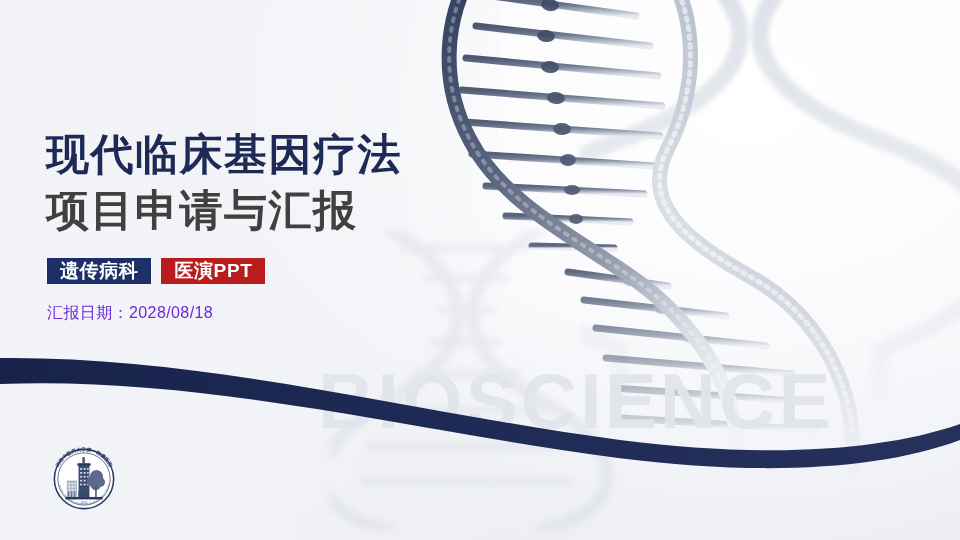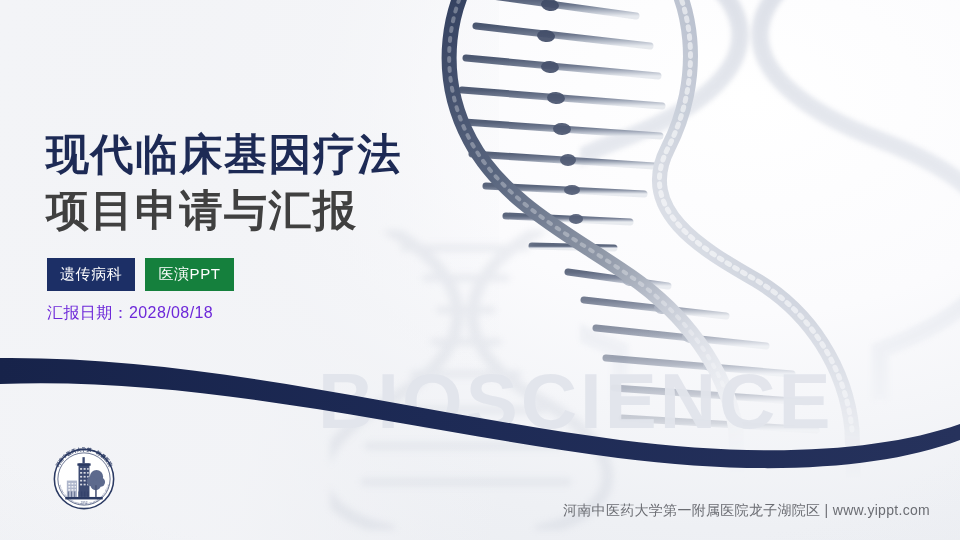--- a/index.html
+++ b/index.html
@@ -109,29 +109,29 @@
     position: absolute;
     left: 47px;
     top: 258px;
     display: flex;
     gap: 10px;
   }
   .tag {
     display: inline-flex;
     align-items: center;
     justify-content: center;
-    height: 33px;
+    height: 26px;
     padding: 0 13px;
-    font-size: 15px;
-    font-weight: 400;
+    font-size: 19px;
+    font-weight: 700;
     letter-spacing: .6px;
     color: #ffffff;
   }
   .tag-primary { background: #1c2f66; }
-  .tag-secondary { background: #15803d; }
+  .tag-secondary { background: #b91c1c; }
 
   .date-line {
     position: absolute;
     left: 47px;
     top: 303px;
     font-size: 16px;
     color: #6d28d9;
     letter-spacing: .4px;
     white-space: nowrap;
   }
@@ -407,15 +407,14 @@
         <line x1="38" y1="66" x2="38" y2="73"></line>
         <line x1="43" y1="66" x2="43" y2="73"></line>
         <line x1="47" y1="66" x2="47" y2="73"></line>
         <line x1="51" y1="66" x2="51" y2="73"></line>
         <line x1="55" y1="66" x2="55" y2="73"></line>
       </g>
     </g>
     <text x="50" y="82" font-size="4" text-anchor="middle" fill="#55618a">1953</text>
   </svg>
 
-  <div class="footer">河南中医药大学第一附属医院龙子湖院区 | www.yippt.com</div>
 
 </div>
 
 </body></html>

